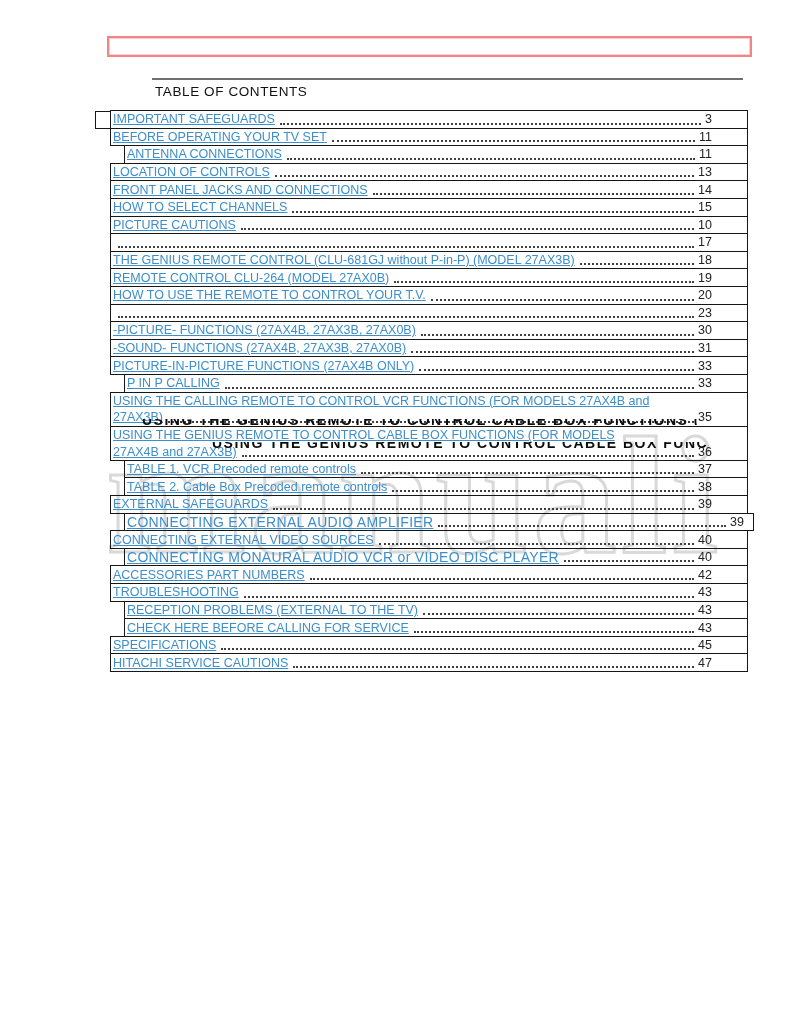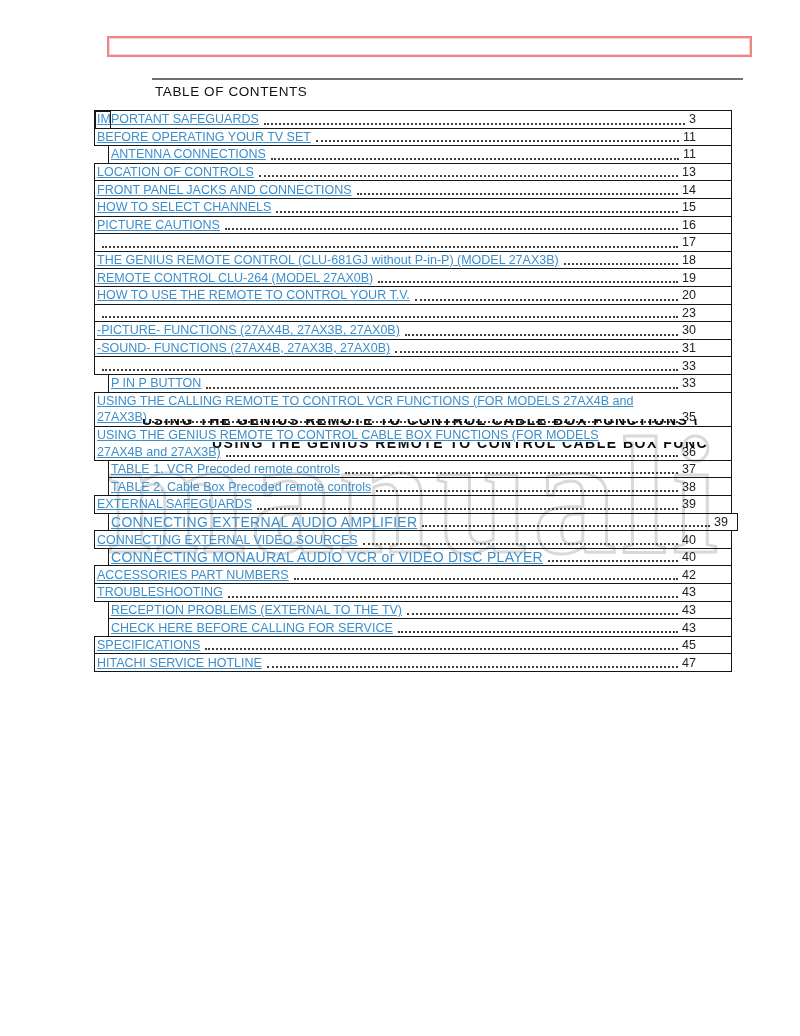--- a/index.html
+++ b/index.html
@@ -17,21 +17,21 @@
                 letter-spacing:0.6px; }
 
   
   .watermark { position:absolute; left:99px; top:420px; width:680px; height:175px;
                font-family:"Liberation Serif", serif; font-weight:bold;
                font-size:168px; line-height:150px; letter-spacing:4px;
                color:rgba(255,255,255,0.45); -webkit-text-stroke:3px #d9d9d9;
                z-index:0; overflow:hidden; }
 
   
-  .toc { position:absolute; left:87px; top:111px; width:638px; z-index:1; }
+  .toc { position:absolute; left:103px; top:111px; width:638px; z-index:1; }
   .row { position:relative; border:1px solid #161616; margin-top:-1px; background:transparent; }
   .row.indent { margin-left:14px;text-align:center; }
   .row.wide   { margin-right:-6px; }
   .line { display:flex; align-items:center; height:16.6px; padding:0 3px 0 2px; }
   .lnk { color:#3d8ecb; text-decoration:underline; text-decoration-color:#3d8ecb;
          white-space:nowrap; font-size:12.5px; line-height:14px; }
   .row.large .lnk { font-size:14px; letter-spacing:0.3px; }
   .leader { flex:1 1 auto; min-width:12px; border-bottom:2px dotted #3f3f3f;
             margin:0 4px 3px 5px; height:0; align-self:flex-end; }
   .num { font-size:12.5px; color:#222; line-height:14px; padding-right:32px; white-space:nowrap; }
@@ -104,21 +104,21 @@
         <div class="line">
           <span class="lnk">HOW TO SELECT CHANNELS</span>
           <div class="leader"></div>
           <span class="num">15</span>
         </div>
       </div>
       <div class="row">
         <div class="line">
           <span class="lnk">PICTURE CAUTIONS</span>
           <div class="leader"></div>
-          <span class="num">16</span>
+          <span class="num">10</span>
         </div>
       </div>
       <div class="row">
         <div class="line">
           <div class="leader"></div>
           <span class="num">17</span>
         </div>
       </div>
       <div class="row">
         <div class="line">
@@ -156,27 +156,28 @@
       </div>
       <div class="row">
         <div class="line">
           <span class="lnk">-SOUND- FUNCTIONS (27AX4B, 27AX3B, 27AX0B)</span>
           <div class="leader"></div>
           <span class="num">31</span>
         </div>
       </div>
       <div class="row">
         <div class="line">
+          <span class="lnk">PICTURE-IN-PICTURE FUNCTIONS (27AX4B ONLY)</span>
           <div class="leader"></div>
           <span class="num">33</span>
         </div>
       </div>
       <div class="row indent">
         <div class="line">
-          <span class="lnk">P IN P BUTTON</span>
+          <span class="lnk">P IN P CALLING</span>
           <div class="leader"></div>
           <span class="num">33</span>
         </div>
       </div>
       <div class="row">
         <div class="line">
           <span class="lnk">USING THE CALLING REMOTE TO CONTROL VCR FUNCTIONS (FOR MODELS 27AX4B and</span>
         </div>
         <div class="line">
           <span class="lnk">27AX3B)</span>
@@ -266,21 +267,21 @@
       </div>
       <div class="row">
         <div class="line">
           <span class="lnk">SPECIFICATIONS</span>
           <div class="leader"></div>
           <span class="num">45</span>
         </div>
       </div>
       <div class="row">
         <div class="line">
-          <span class="lnk">HITACHI SERVICE HOTLINE</span>
+          <span class="lnk">HITACHI SERVICE CAUTIONS</span>
           <div class="leader"></div>
           <span class="num">47</span>
         </div>
       </div>
     </div>
 
   <div class="artifact artifact-1">
     <span>USING THE GENIUS REMOTE TO CONTROL CABLE BOX FUNCTIONS (FOR MODELS</span>
   </div>
   <div class="artifact artifact-2">

